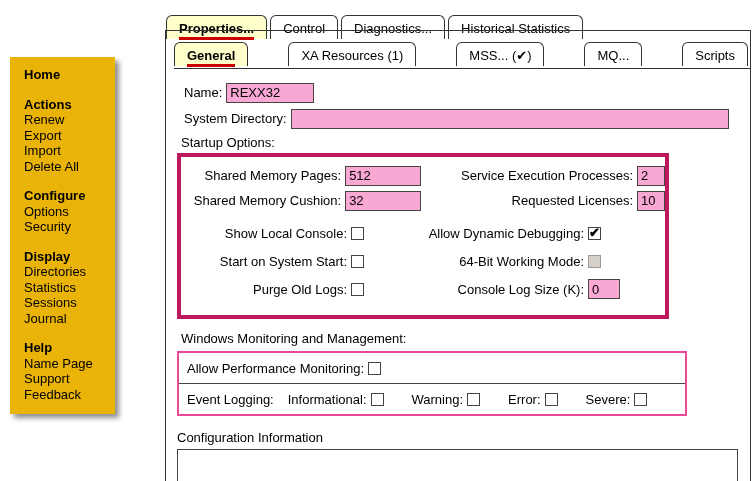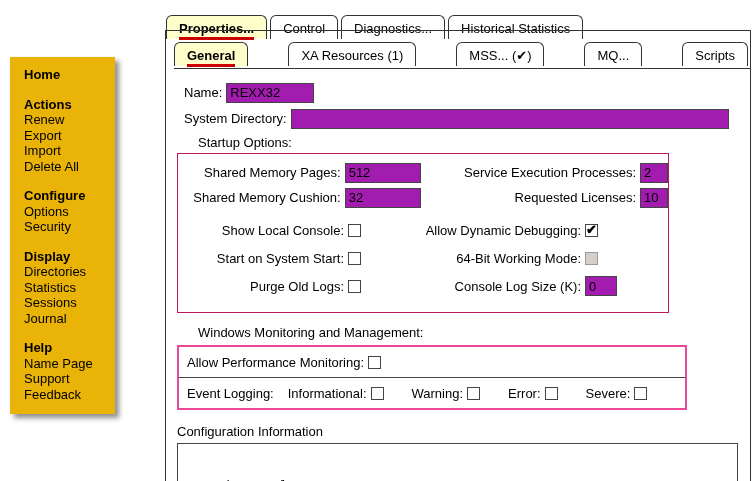--- a/index.html
+++ b/index.html
@@ -39,28 +39,28 @@
   .tabstrip2 {
     position:absolute; left:8px; right:0; top:11px; height:27px;
     border-bottom:1px solid #333; display:flex; align-items:flex-start;gap:37px;
   }
 
   
   .form { position:absolute; left:0; top:39px; right:0; bottom:0; padding:12px 0 0 11px; }
   .form-row { display:flex; align-items:center; height:21px; margin:0 0 5px 7px; }
   .form-row .lbl { margin-right:4px; }
   .txt {
-    height:20px; border:1px solid #444; background:#a21caf; padding:1px 3px;
+    height:20px; border:1px solid #444; background:#f9a8d4; padding:1px 3px;
     font-family:"Liberation Sans", sans-serif; font-size:13px;
   }
   .w88 { width:88px; } .w438 { width:438px; } .w64 { width:76px; } .w28 { width:28px; } .w32 { width:32px; }
 
-  .section-title { margin:6px 0 2px 21px; height:16px; }
-
-  .groupbox { width:492px; border:1px solid #be185d; padding:8px 0 12px 8px; }
+  .section-title { margin:6px 0 2px 4px; height:16px; }
+
+  .groupbox { width:492px; border:4px solid #be185d; padding:8px 0 12px 8px; }
   .g-row { display:flex; align-items:center; height:21px; }
   .g-row.cb { height:28px; }
   .g-row.gap { margin-top:8px; }
   .lbl-l { width:158px; text-align:right; }
   .lbl-r { width:220px; text-align:right; }
   .gi { margin-left:4px; }
 
   .checkbox {
     width:13px; height:13px; border:1px solid #444; background:#fff;
     display:inline-block; position:relative; margin-left:4px; cursor:pointer; flex:0 0 auto;

